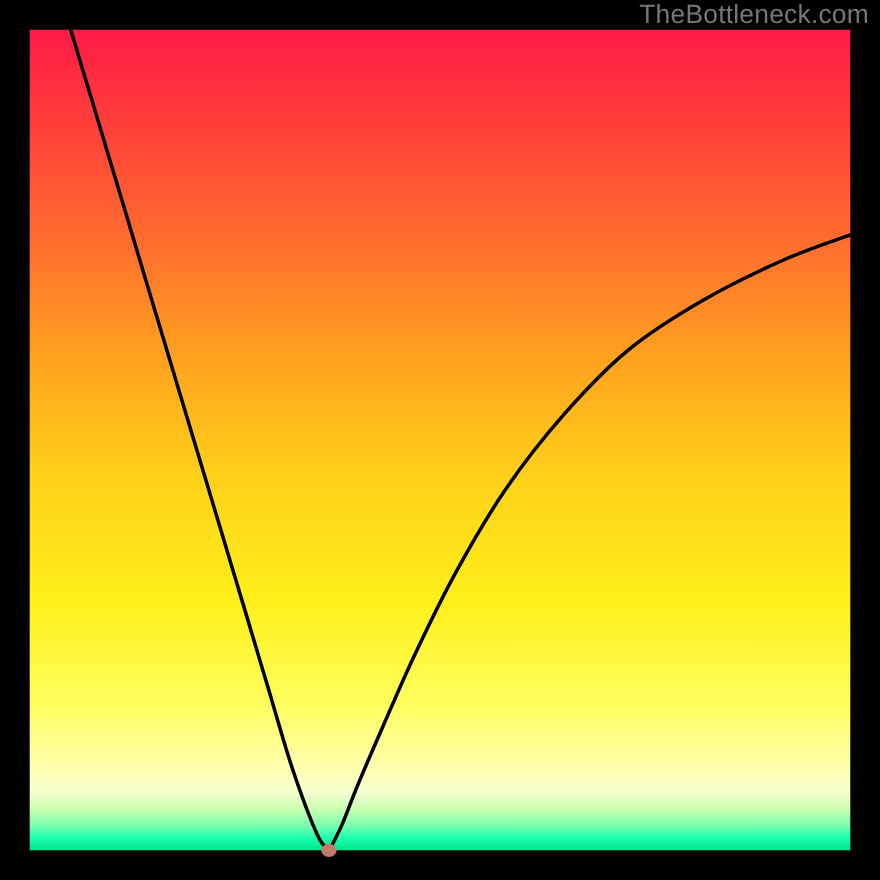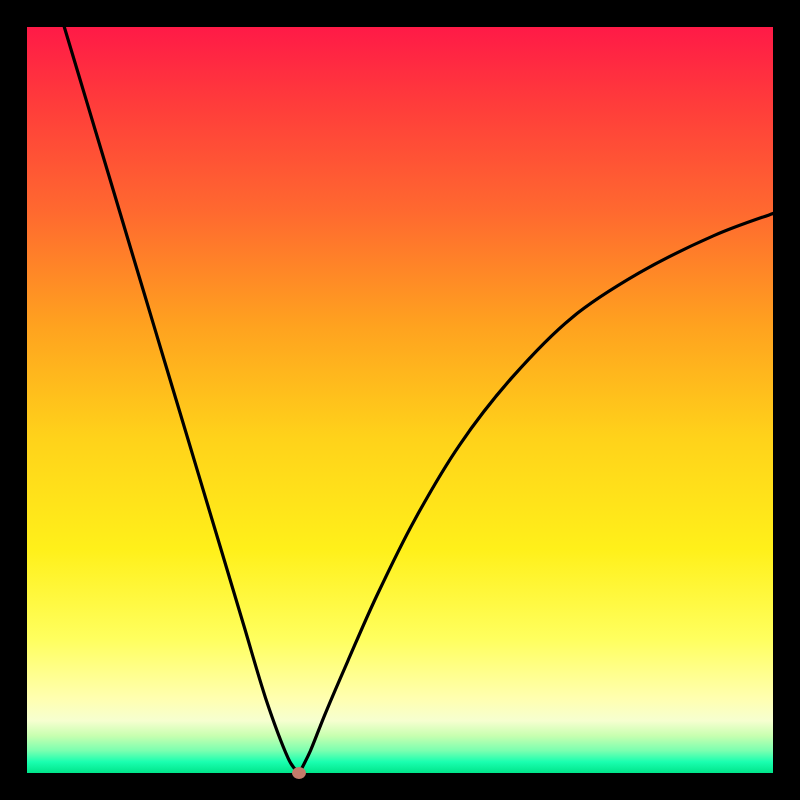--- a/index.html
+++ b/index.html
@@ -68,20 +68,21 @@
     z-index: 4;
   }
 </style>
 </head>
 <body>
 
 <div class="frame">
 
   <div class="plot"></div>
 
+  <div class="watermark">TheBottleneck.com</div>
 
   <svg class="curve" viewBox="0 0 746 746" preserveAspectRatio="none">
     <path d="M 37.3 0.0 C 41.0 12.4, 52.2 49.7, 59.7 74.6 C 67.1 99.5, 74.6 124.3, 82.1 149.2 C 89.5 174.1, 97.0 198.9, 104.4 223.8 C 111.9 248.7, 119.4 273.5, 126.8 298.4 C 134.3 323.3, 141.7 348.1, 149.2 373.0 C 156.7 397.9, 164.1 422.7, 171.6 447.6 C 179.0 472.5, 186.5 497.3, 194.0 522.2 C 201.4 547.1, 208.9 571.9, 216.3 596.8 C 223.8 621.7, 231.3 649.0, 238.7 671.4 C 246.2 693.8, 255.5 718.6, 261.1 731.1 C 266.7 743.5, 270.4 743.5, 272.3 746.0 C 274.2 748.5, 270.4 749.7, 272.3 746.0 C 274.2 742.3, 279.1 733.6, 283.5 723.6 C 287.8 713.7, 292.2 701.2, 298.4 686.3 C 304.6 671.4, 312.1 654.0, 320.8 634.1 C 329.5 614.2, 339.4 590.6, 350.6 567.0 C 361.8 543.3, 374.2 517.2, 387.9 492.4 C 401.6 467.5, 416.5 441.4, 432.7 417.8 C 448.8 394.1, 466.3 371.8, 484.9 350.6 C 503.6 329.5, 523.4 308.3, 544.6 290.9 C 565.7 273.5, 588.1 259.9, 611.7 246.2 C 635.3 232.5, 663.9 218.8, 686.3 208.9 C 708.7 198.9, 736.1 190.2, 746.0 186.5" id="curvePath" fill="none" stroke="#000" stroke-width="3.2" stroke-linecap="round"></path>
   </svg>
 
   <div class="marker" id="marker" style="left: 292.29px; top: 767px;"></div>
 
 </div>
 
 </body></html>

